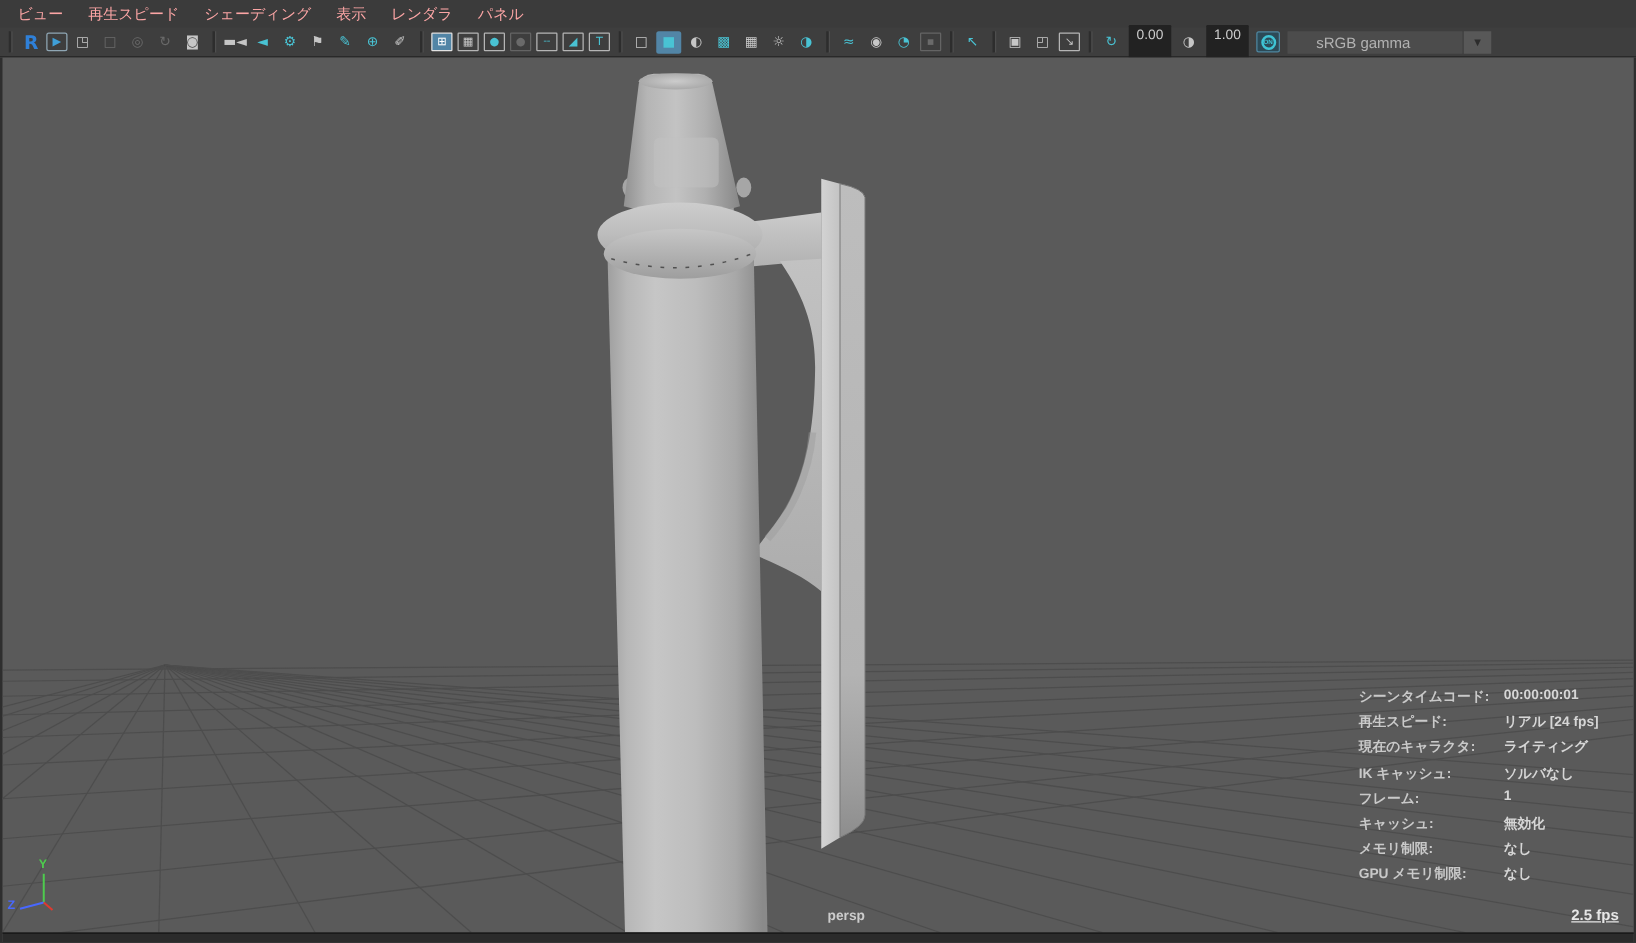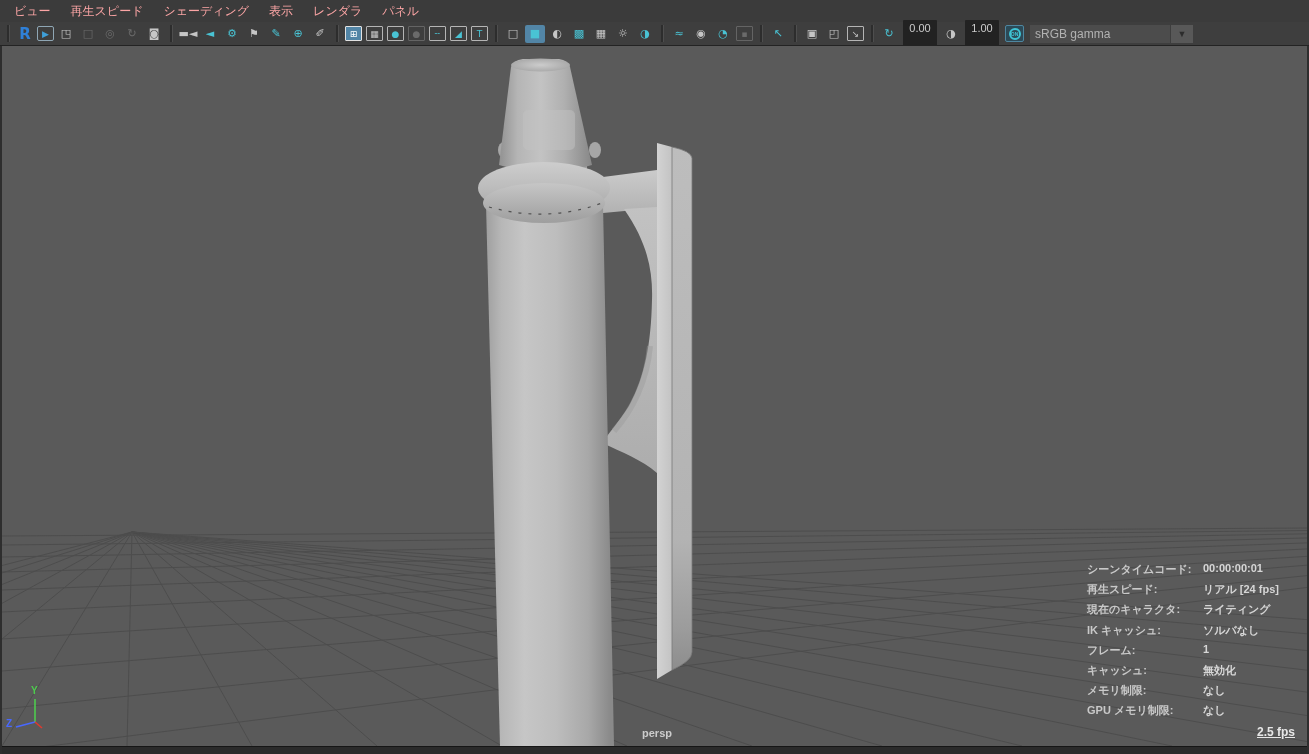--- a/index.html
+++ b/index.html
@@ -24,36 +24,36 @@
   .ic.framed{border:1px solid #8fa6b4;color:#3f9fd8;font-size:9px;width:17px;height:15px;}
   .tsep{width:2px;height:17px;margin:0 5px;background:#2d2d2d;box-shadow:1px 0 0 #4e4e4e;}
   .num{background:#222;color:#cccccc;font-size:11px;height:27px;line-height:17px;
        padding:0 6px;margin:0 3px;min-width:34px;text-align:center;border-radius:1px;}
   #gamma-toggle{width:19px;height:17px;background:#2c4a57;border:1px solid #4e86a0;border-radius:2px;
        display:inline-flex;align-items:center;justify-content:center;margin:0 3px;}
   #gamma-toggle .ring{width:12px;height:12px;border:2px solid #3fc4d5;border-radius:50%;
        color:#3fc4d5;font-size:5px;line-height:8px;text-align:center;font-weight:bold;}
   #colorspace{display:flex;align-items:center;margin-left:3px;}
   #colorspace .cs-field{width:140px;height:18px;background:#4c4c4c;color:#b2b2b2;font-size:12px;
-       line-height:18px;padding-left:5px;}
+       line-height:18px;padding-left:23px;}
   #colorspace .cs-arrow{width:22px;height:18px;background:#585858;color:#2c2c2c;font-size:9px;
        display:flex;align-items:center;justify-content:center;margin-left:1px;}
   
   #viewport{position:absolute;left:0;top:46px;width:1309px;height:708px;background:#5a5a5a;
             border-left:2px solid #2e2e2e;border-right:2px solid #2e2e2e;}
   #vp-bottom-strip{position:absolute;left:0;bottom:0;width:100%;height:8px;background:#2b2b2b;
             border-top:1px solid #161616;}
   #scene{position:absolute;left:0;top:0;}
   
-  #hud{position:absolute;left:1085px;top:516px;}
+  #hud{position:absolute;left:1085px;top:504px;}
   .hud-row{display:flex;height:20.2px;align-items:flex-start;
            font-size:11px;font-weight:bold;color:#c9c9c9;white-space:nowrap;}
   .hud-label{width:116px;}
   .hud-value{color:#d6d6d6;}
-  #persp-label{position:absolute;left:620px;top:681px;width:70px;text-align:center;
+  #persp-label{position:absolute;left:620px;top:681px;width:70px;text-align:right;
            font-size:11px;font-weight:bold;color:#cccccc;}
   #fps-label{position:absolute;right:12px;top:679px;font-size:12px;font-weight:bold;color:#e6e6e6;text-decoration:underline;}
 </style>
 </head>
 <body>
 
 <div id="window">
 
   <div id="menubar">
       <span class="menu-item">ビュー</span>

